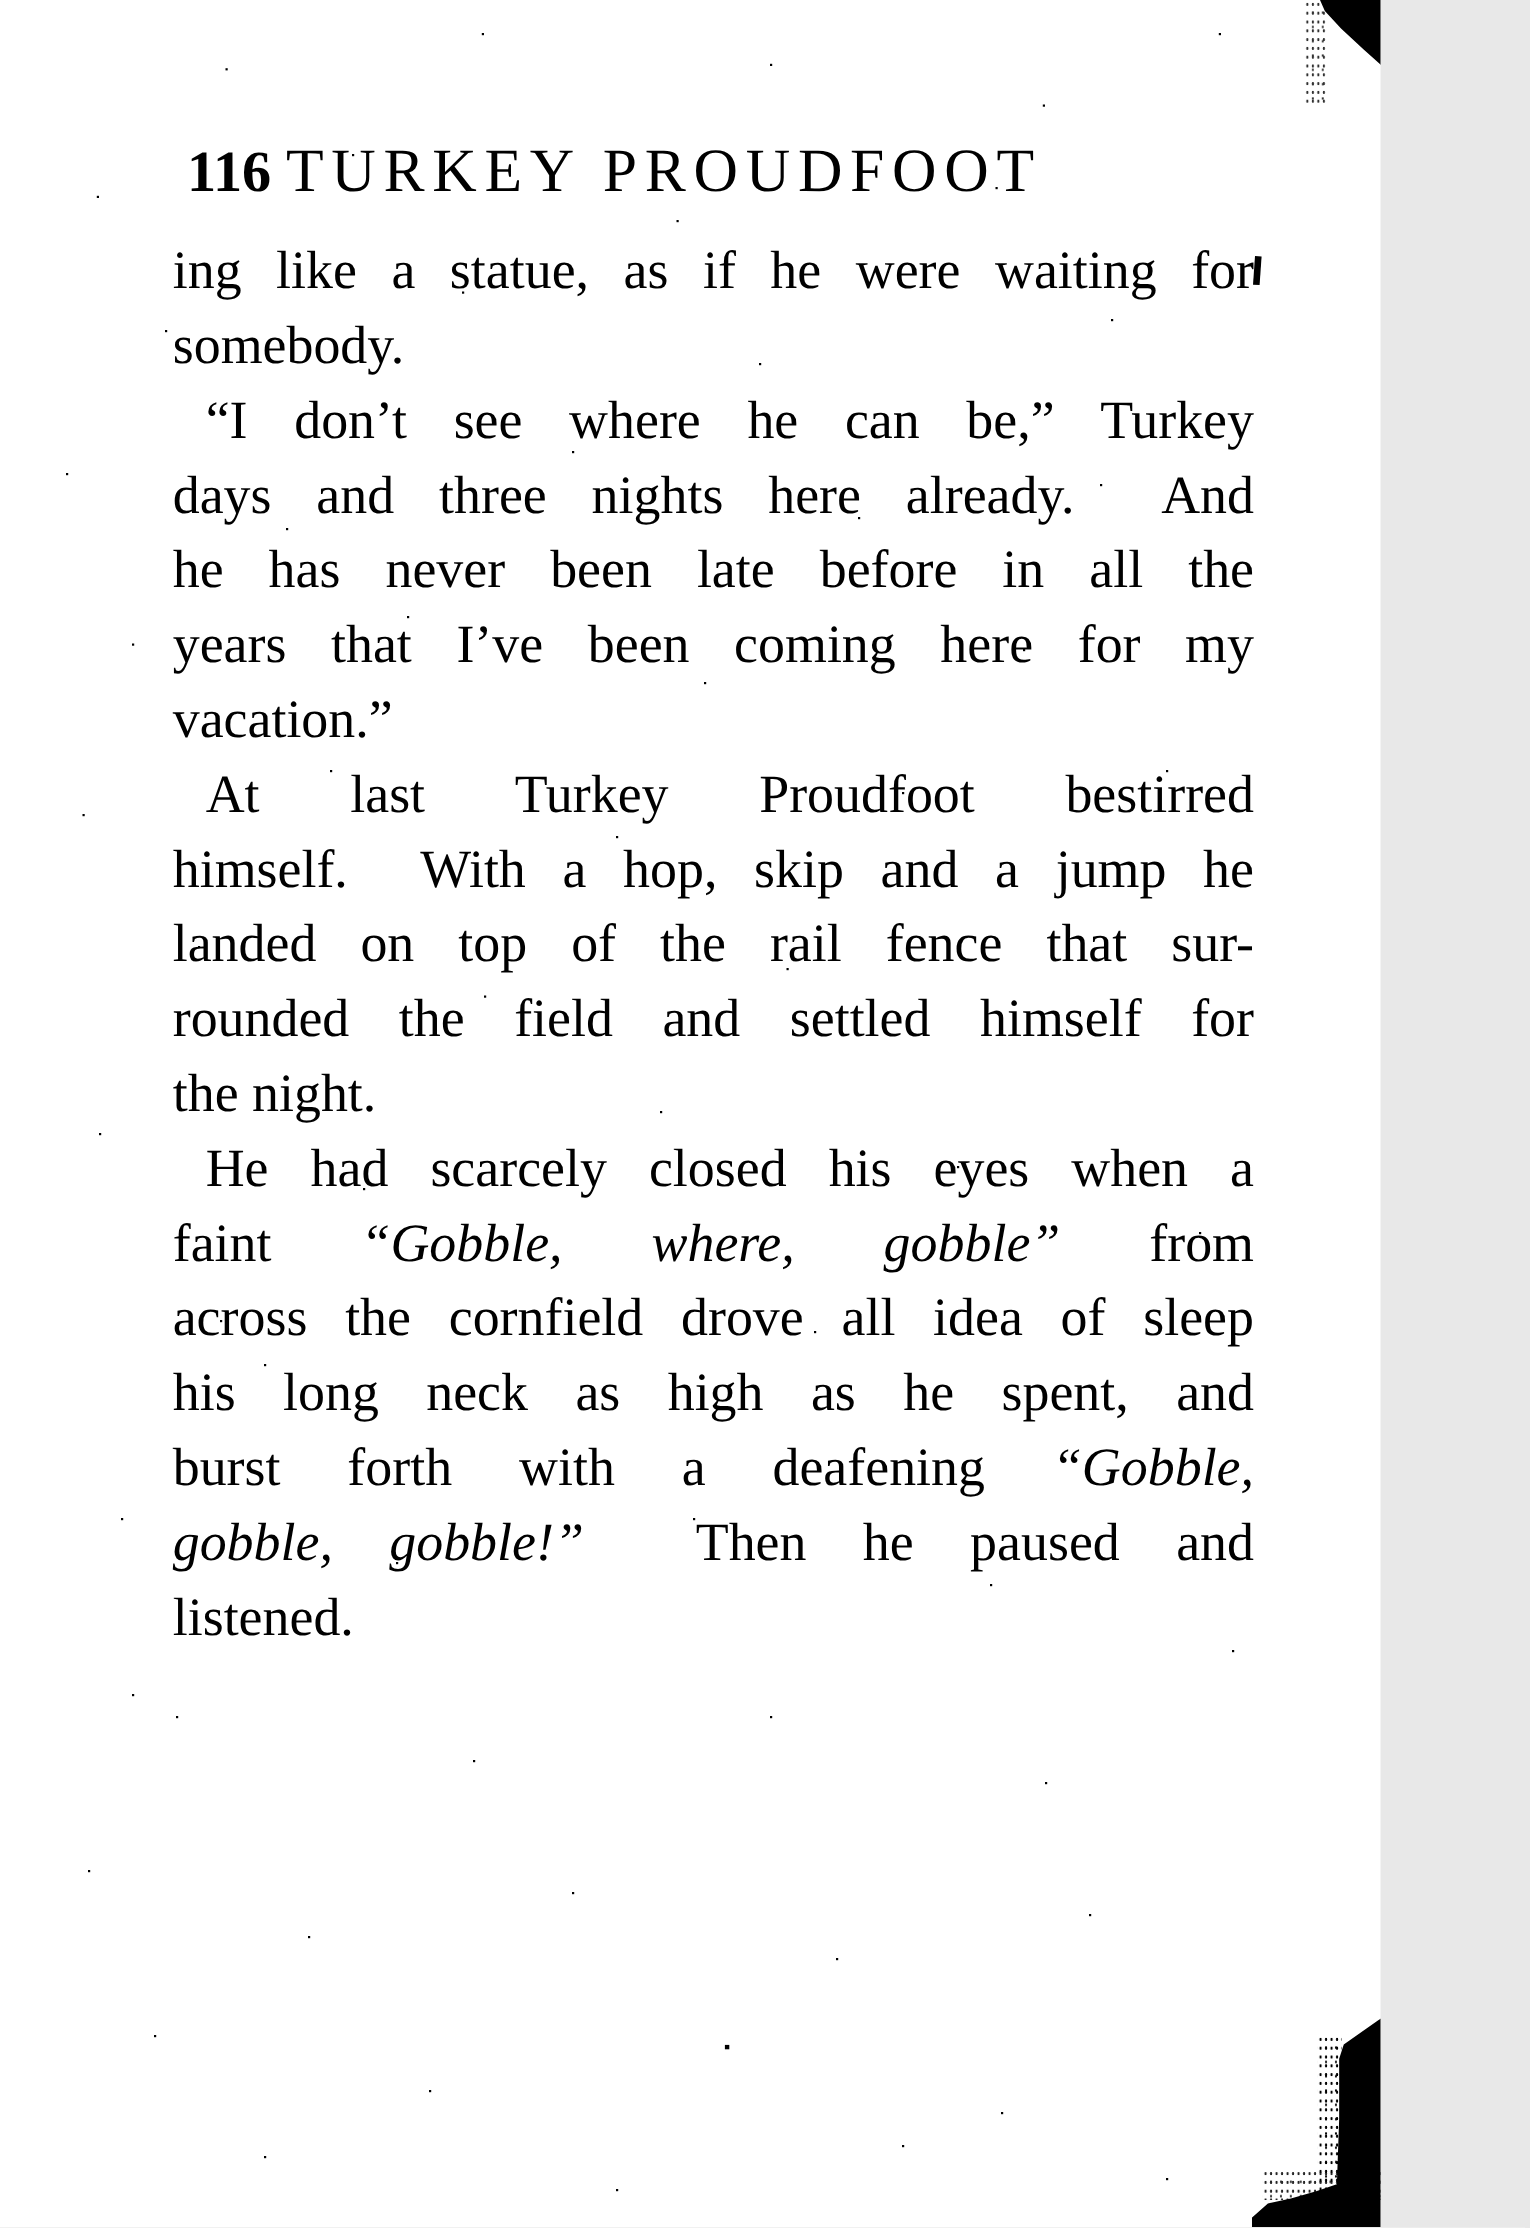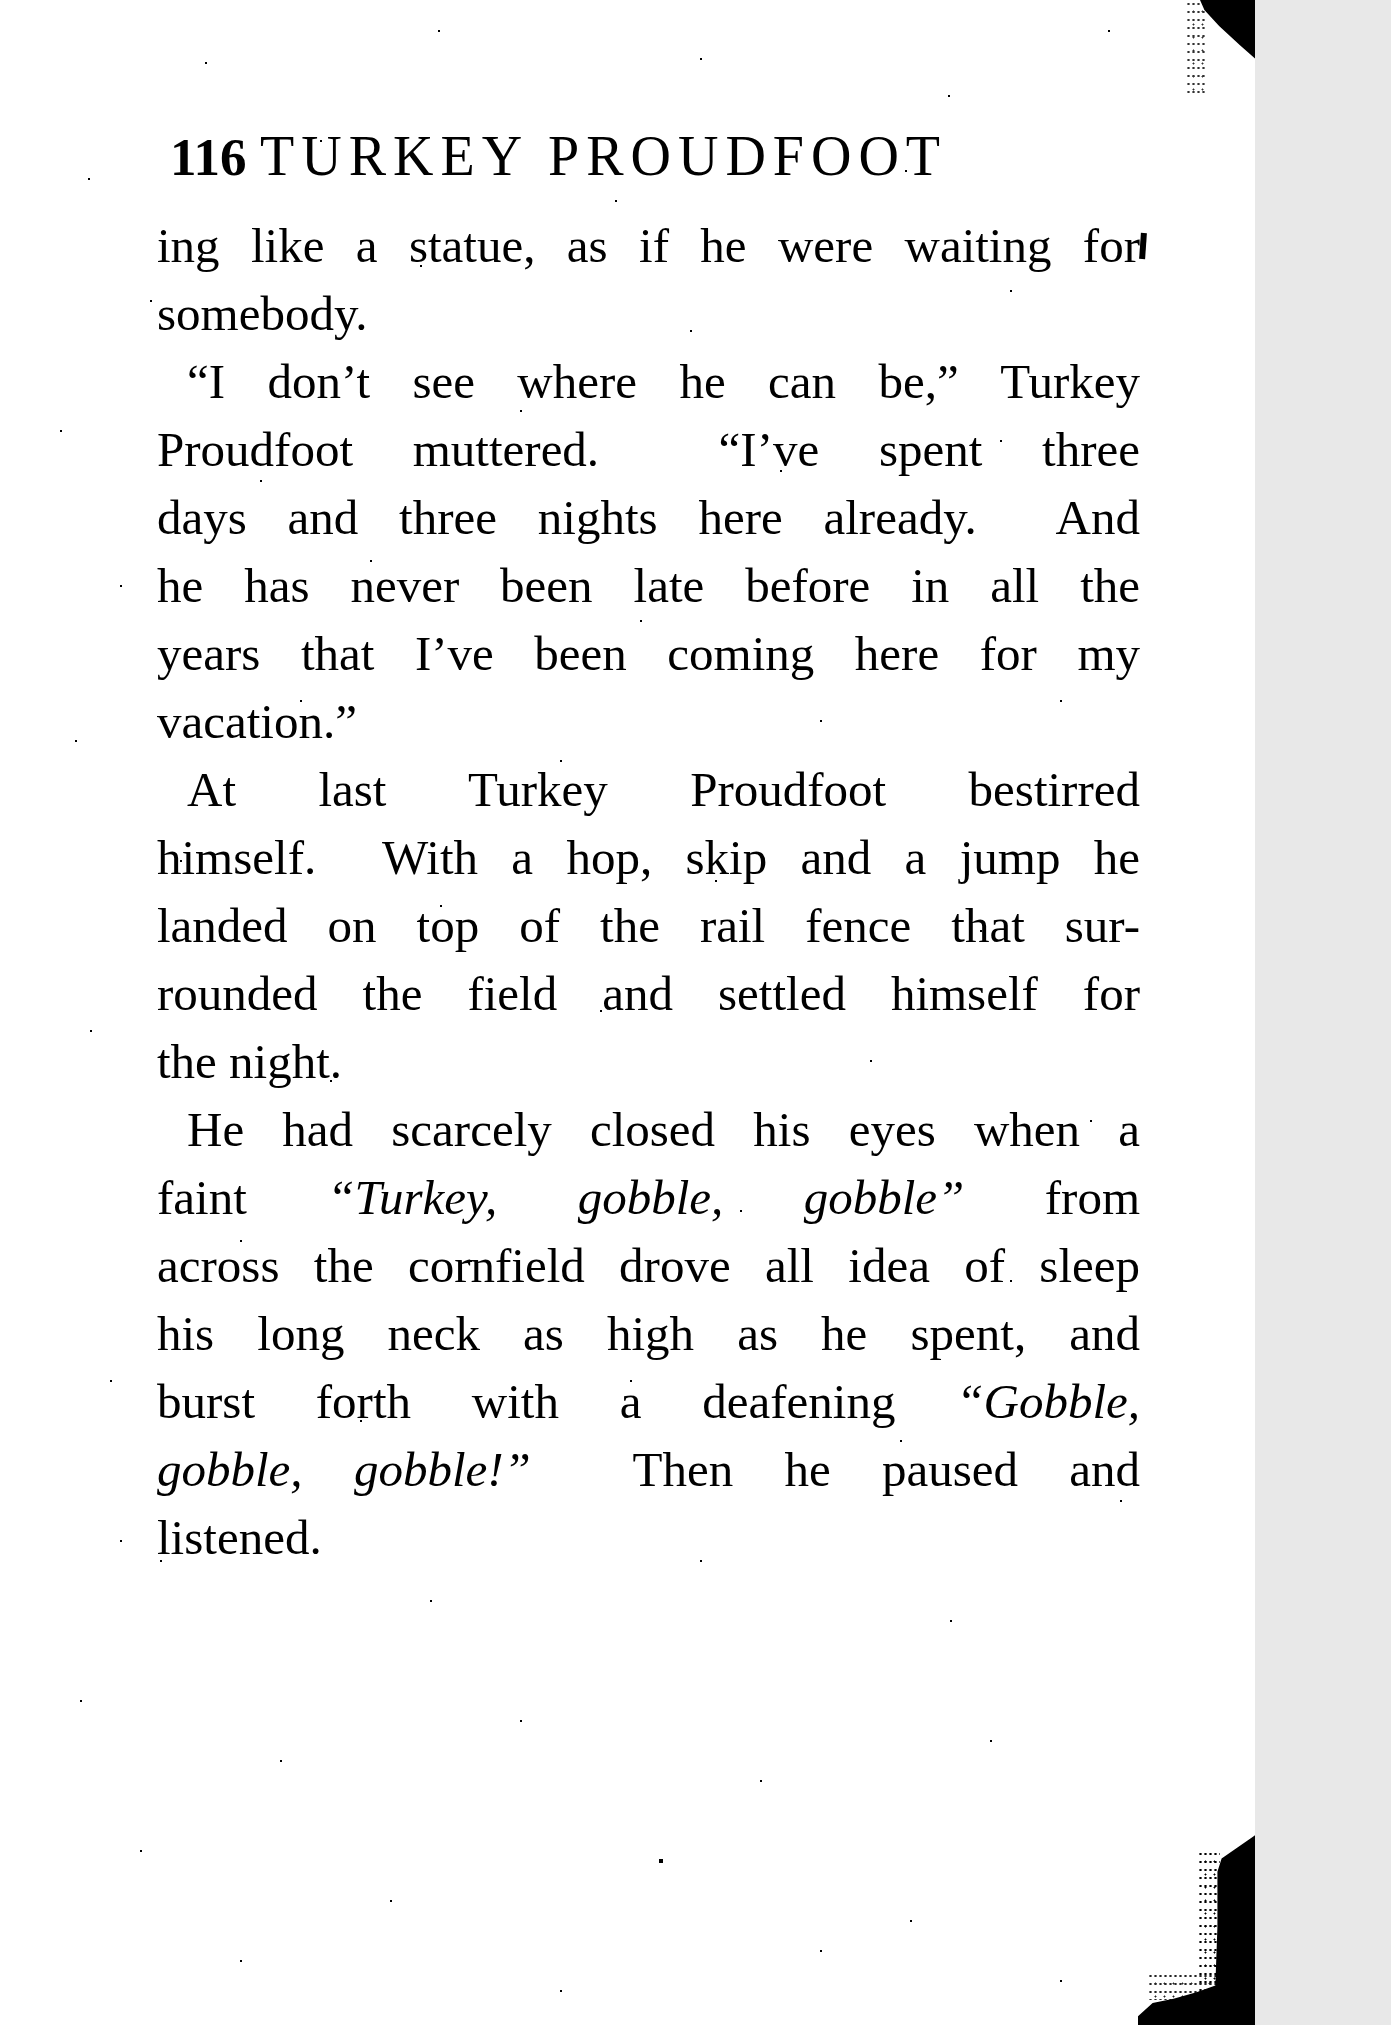--- a/index.html
+++ b/index.html
@@ -90,32 +90,31 @@
 
   <div class="hdr">
     <div class="pagenum">116</div>
     <div class="booktitle">TURKEY PROUDFOOT</div>
   </div>
 
   <div class="textblock">
       <div class="line j"><span>ing like a statue, as if he were waiting for</span></div>
       <div class="line"><span>somebody.</span></div>
       <div class="line j ind"><span>“I don’t see where he can be,” Turkey</span></div>
-      <div class="line j"><span>Proudfoot muttered.&nbsp; “I’ve spent three</span></div>
       <div class="line j"><span>days and three nights here already.&nbsp; And</span></div>
       <div class="line j"><span>he has never been late before in all the</span></div>
       <div class="line j"><span>years that I’ve been coming here for my</span></div>
       <div class="line"><span>vacation.”</span></div>
       <div class="line j ind"><span>At last Turkey Proudfoot bestirred</span></div>
       <div class="line j"><span>himself.&nbsp; With a hop, skip and a jump he</span></div>
       <div class="line j"><span>landed on top of the rail fence that sur-</span></div>
       <div class="line j"><span>rounded the field and settled himself for</span></div>
       <div class="line"><span>the night.</span></div>
       <div class="line j ind"><span>He had scarcely closed his eyes when a</span></div>
-      <div class="line j"><span>faint </span><em>“Turkey, gobble, gobble”</em><span> from</span></div>
+      <div class="line j"><span>faint </span><em>“Gobble, where, gobble”</em><span> from</span></div>
       <div class="line j"><span>across the cornfield drove all idea of sleep</span></div>
       <div class="line j"><span>his long neck as high as he spent, and</span></div>
       <div class="line j"><span>burst forth with a deafening </span><em>“Gobble,</em></div>
       <div class="line j"><em>gobble, gobble!”</em><span>&nbsp; Then he paused and</span></div>
       <div class="line"><span>listened.</span></div>
     </div>
 
   <div class="blob-top"></div>
   <div class="band-main"></div>
   <div class="blob-bottom"></div>

